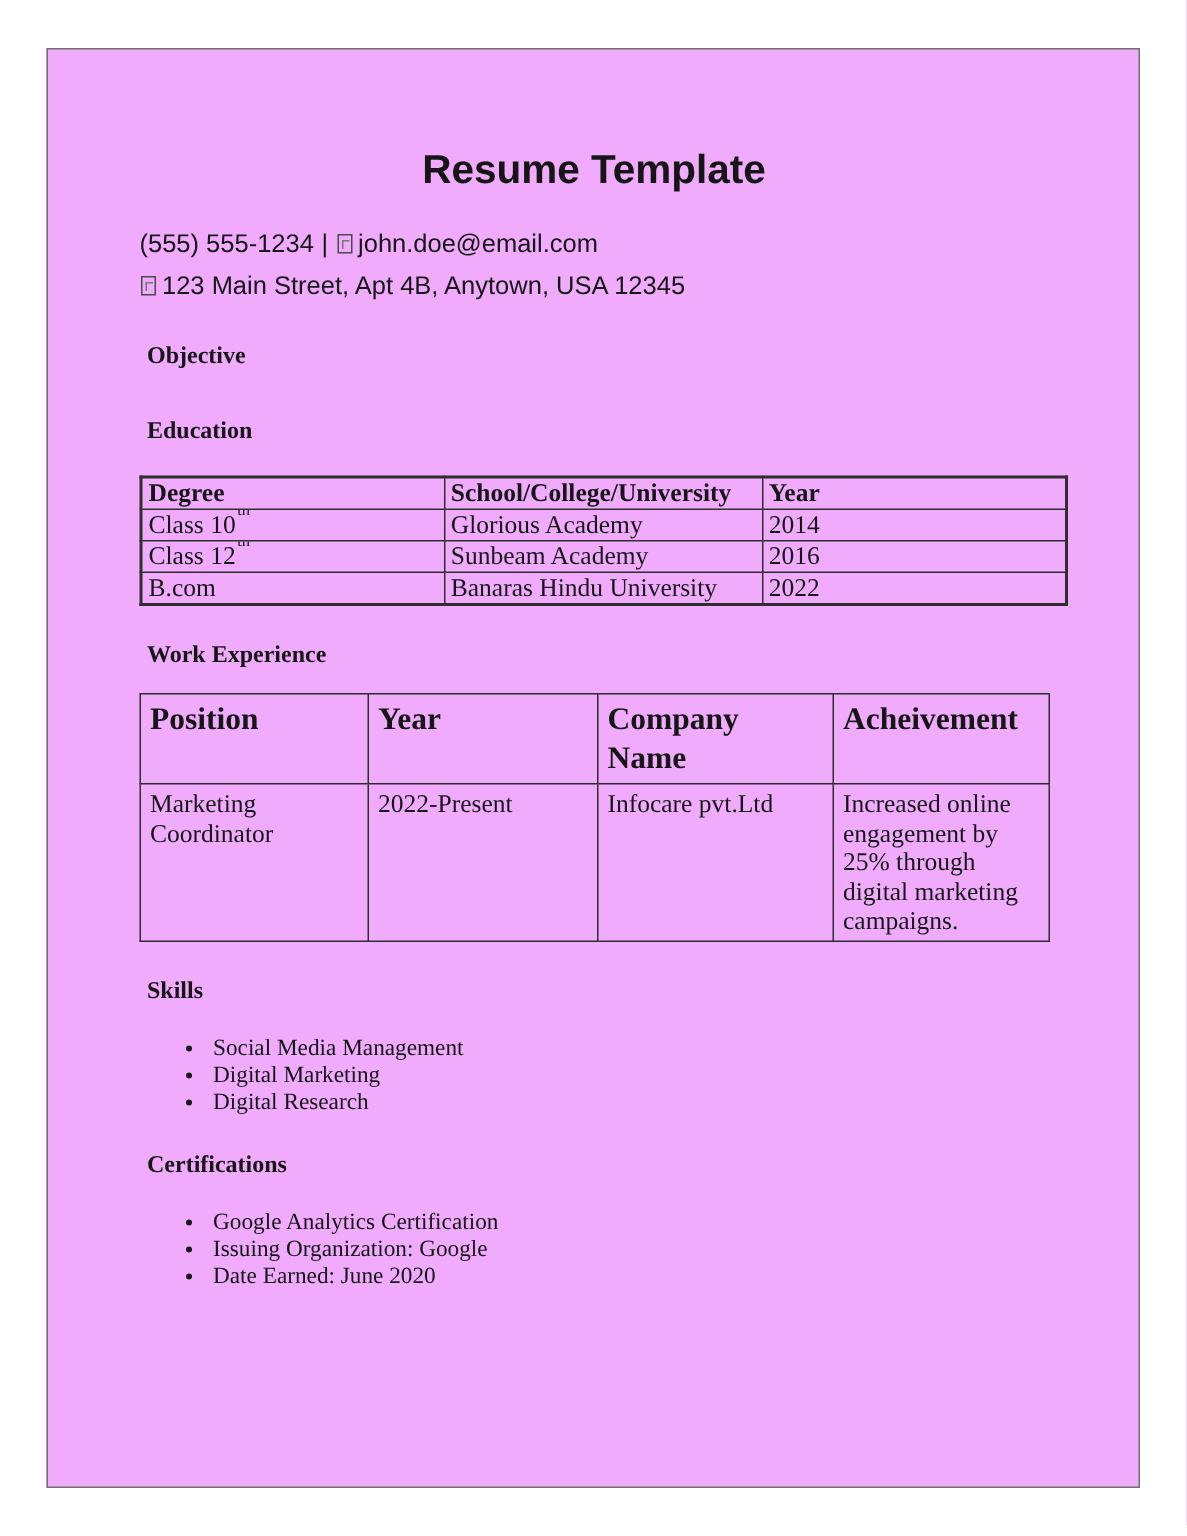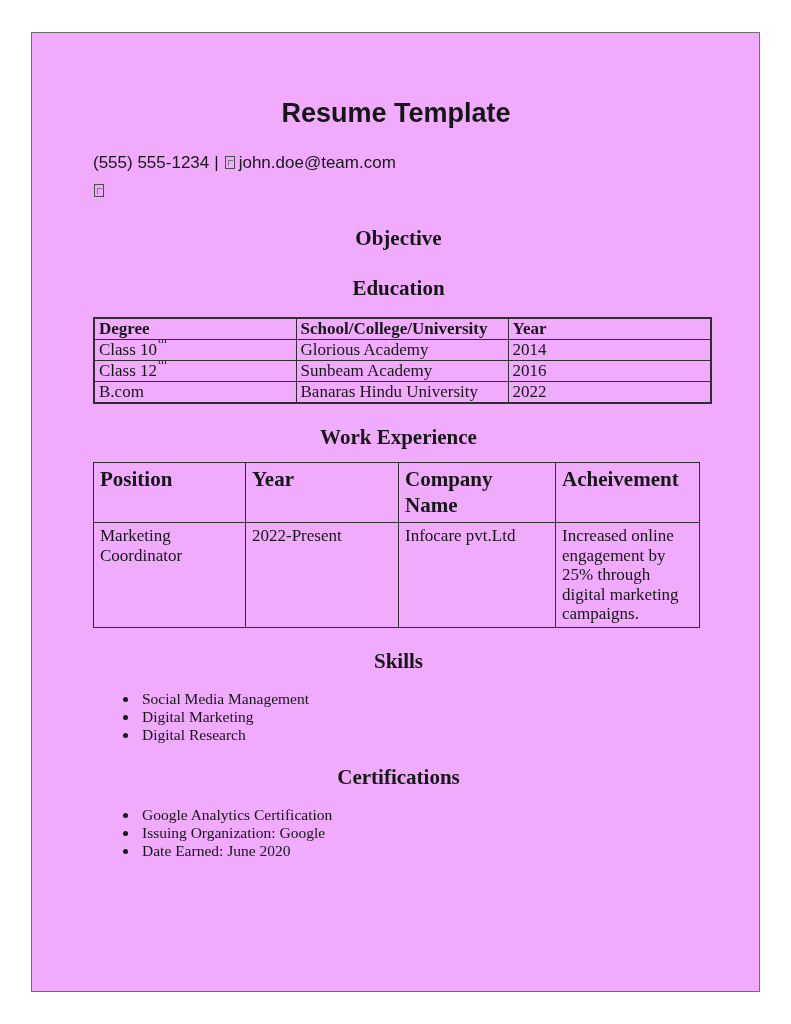--- a/index.html
+++ b/index.html
@@ -51,24 +51,23 @@
     position: absolute;
     left: 2px; top: 3px;
     width: 4px; height: 5px;
     border-top: 1px solid #777;
     border-left: 1px solid #777;
   }
 
   h2.section-heading {
     font-family: "Liberation Serif", serif;
     font-weight: 700;
-    font-size: 21px;
+    font-size: 16px;
     line-height: 26px;
     margin: 24px 0 0 5px;
-    text-align: center;
   }
   h2.tight { margin-top: 20px; }
 
   .body-text {
     font-size: 17px;
     line-height: 20.5px;
     margin: 14px 0 0 0;
     width: 608px;
   }
 
@@ -135,23 +134,23 @@
   ul.bullet-list li { padding-left: 3px; }
 </style>
 </head>
 <body>
 
 <div class="page">
   <div class="content">
 
     <h1 class="doc-title">Resume Template</h1>
 
-    <p class="contact"><span>(555) 555-1234</span><span class="sep">|</span><span class="tofu"></span><span>john.doe@team.com</span></p>
-
-    <p class="contact second"><span class="tofu"></span></p>
+    <p class="contact"><span>(555) 555-1234</span><span class="sep">|</span><span class="tofu"></span><span>john.doe@email.com</span></p>
+
+    <p class="contact second"><span class="tofu"></span><span>123 Main Street, Apt 4B, Anytown, USA 12345</span></p>
 
     <h2 class="section-heading">Objective</h2>
 
     <h2 class="section-heading">Education</h2>
 
     <table class="edu-table">
       <colgroup>
         <col style="width:202px">
         <col style="width:212px">
         <col style="width:203px">

